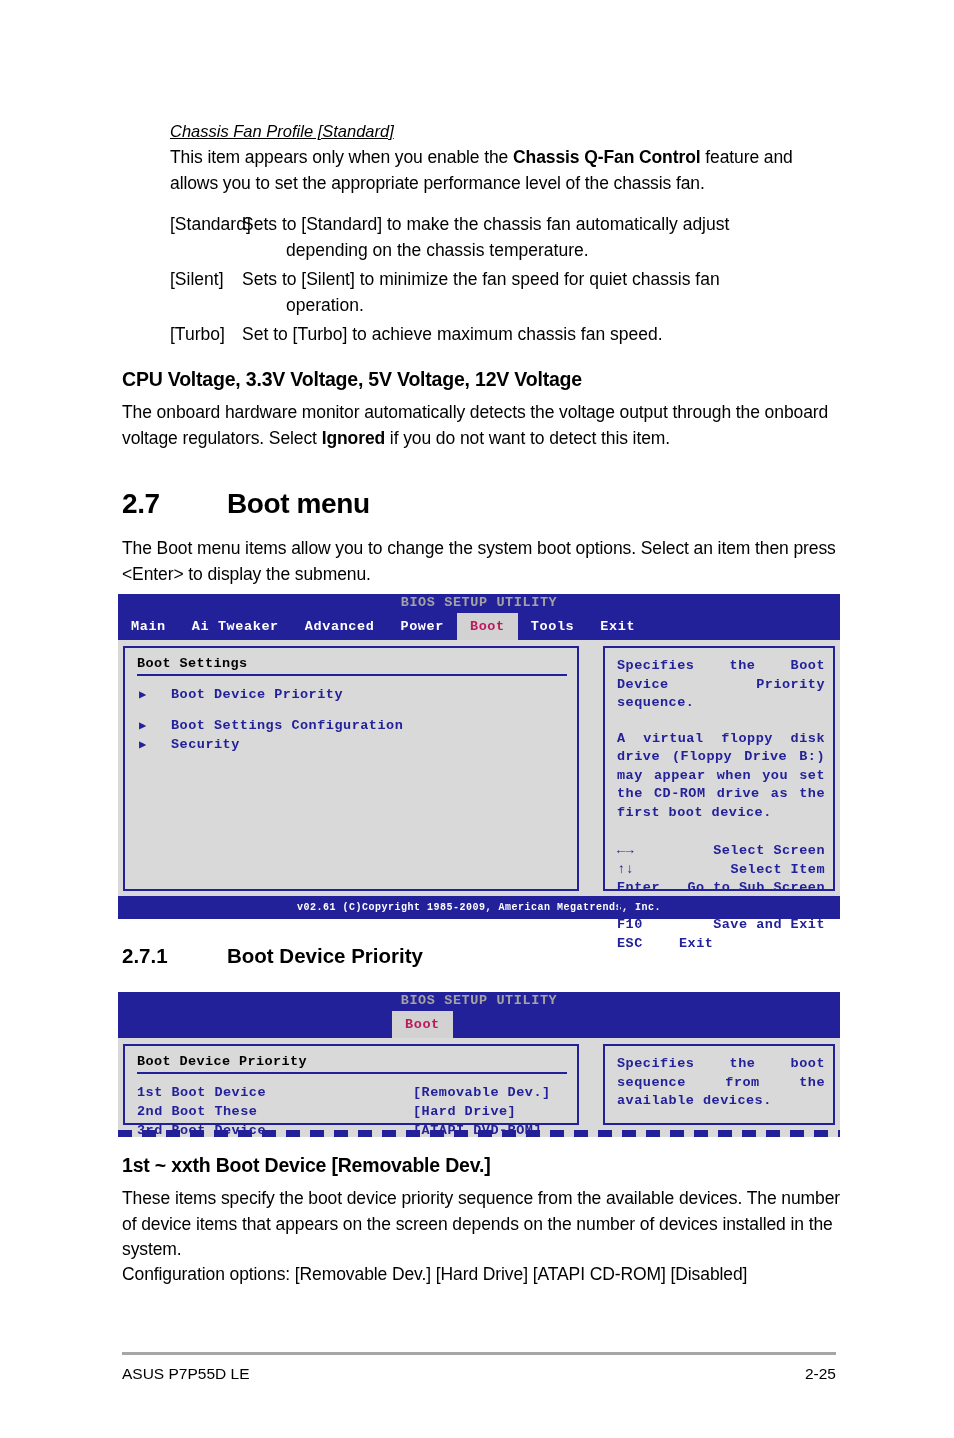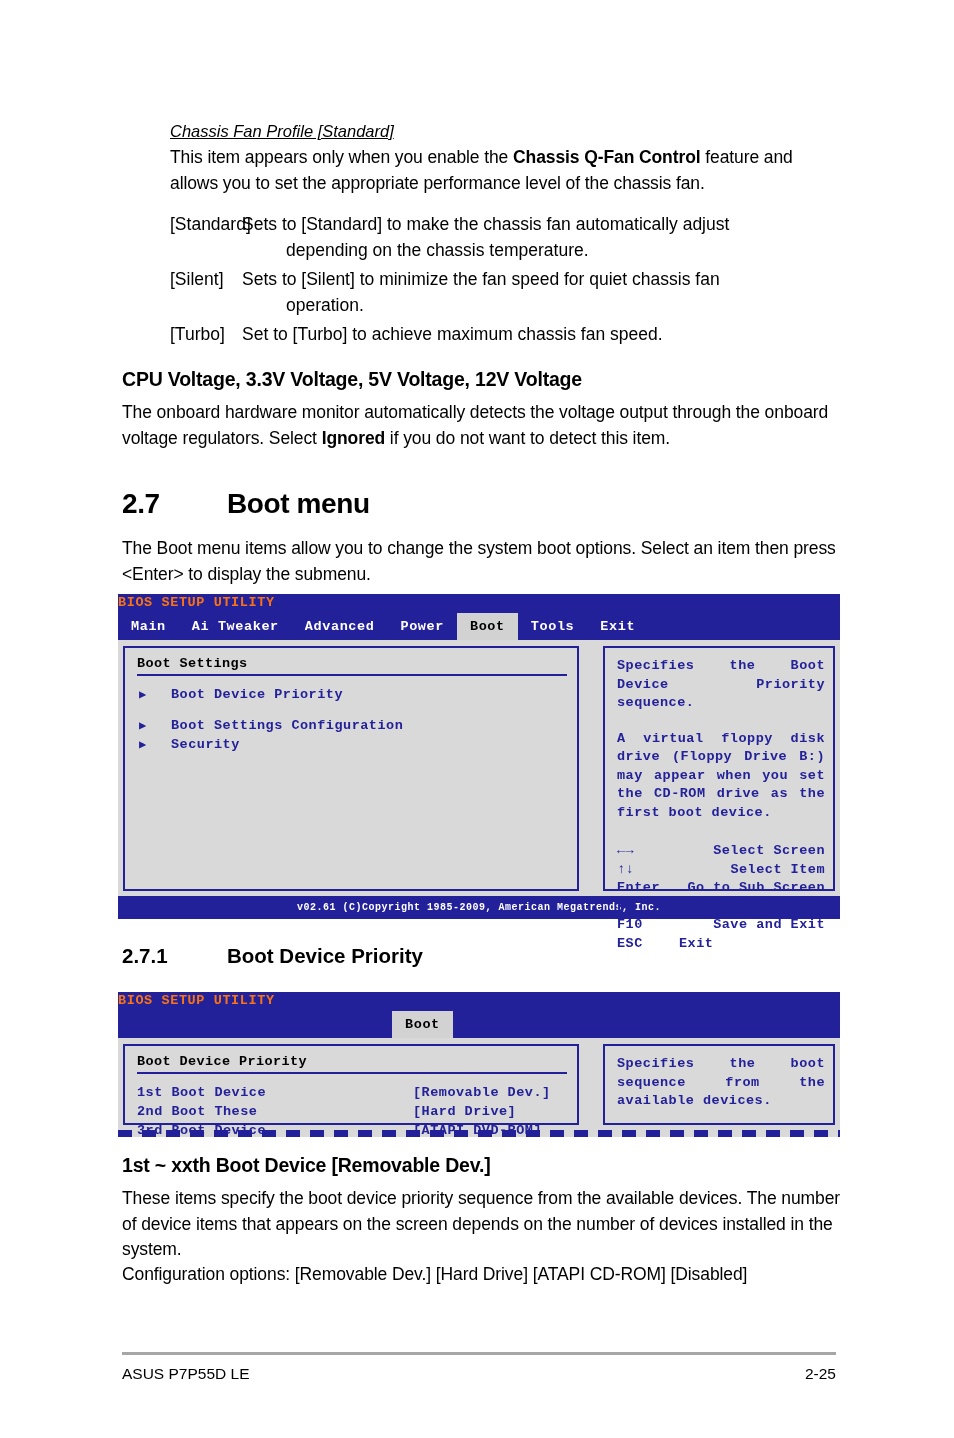--- a/index.html
+++ b/index.html
@@ -92,46 +92,46 @@
   .bios-titlebar {
     background: #23219a;
     color: #ffffff;
     position: relative;
     height: 46px;
   }
   .bios-title {
     position: absolute;
     left: 0; right: 0;
     top: 1px;
-    text-align: left;
+    text-align: center;
     font-size: 13.5px;
     font-weight: bold;
     letter-spacing: 0.6px;
-    color: #f97316;
+    color: #a3a3a3;
   }
   .bios-tabs {
     position: absolute;
     left: 0;
     top: 19px;
     height: 27px;
     display: flex;
     align-items: stretch;
   }
   .bios-tab {
     font-size: 13.5px;
     font-weight: bold;
     letter-spacing: 0.6px;
     color: #ffffff;
     display: flex;
     align-items: center;
     padding: 0 13px;
   }
   .bios-tab.active {
     background: #d2d2d2;
-    color: #000000;
+    color: #be185d;
   }
 
   .bios-body {
     position: relative;
     display: flex;
     padding: 6px 5px 5px 5px;
     box-sizing: border-box;
     gap: 24px;
   }
   .bios-pane {

